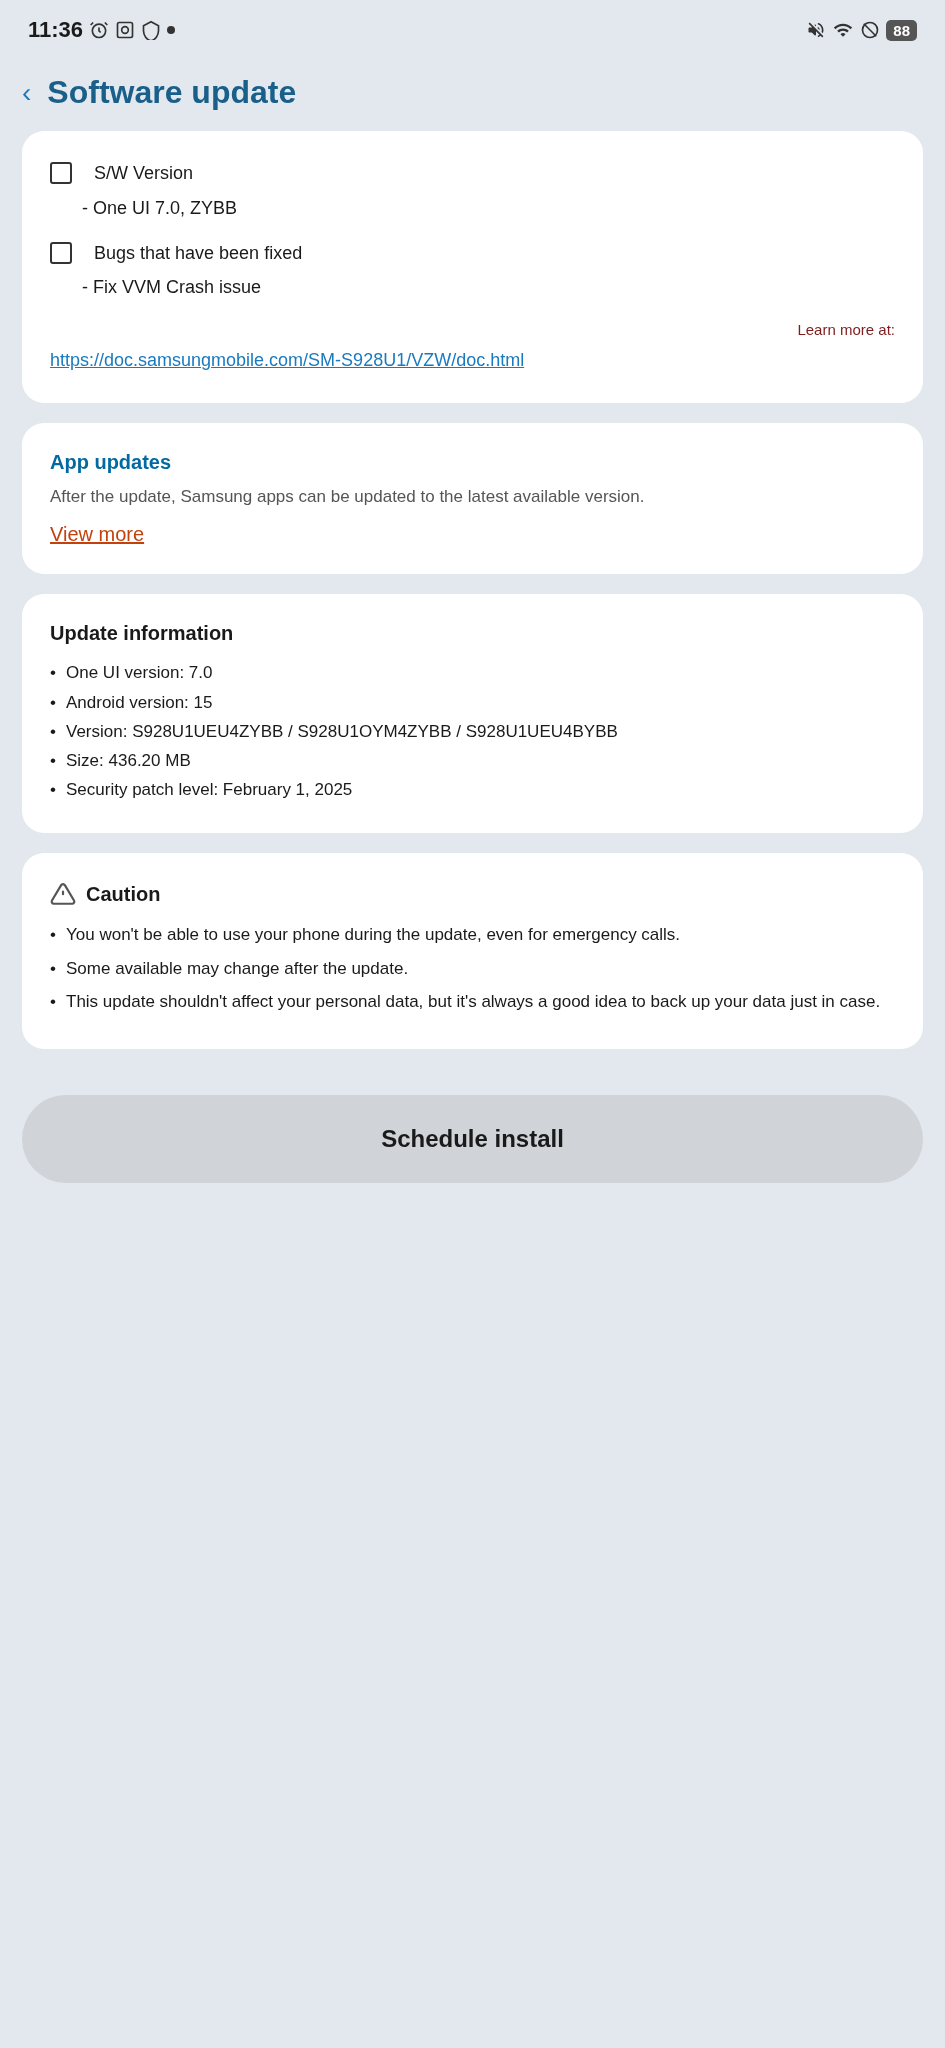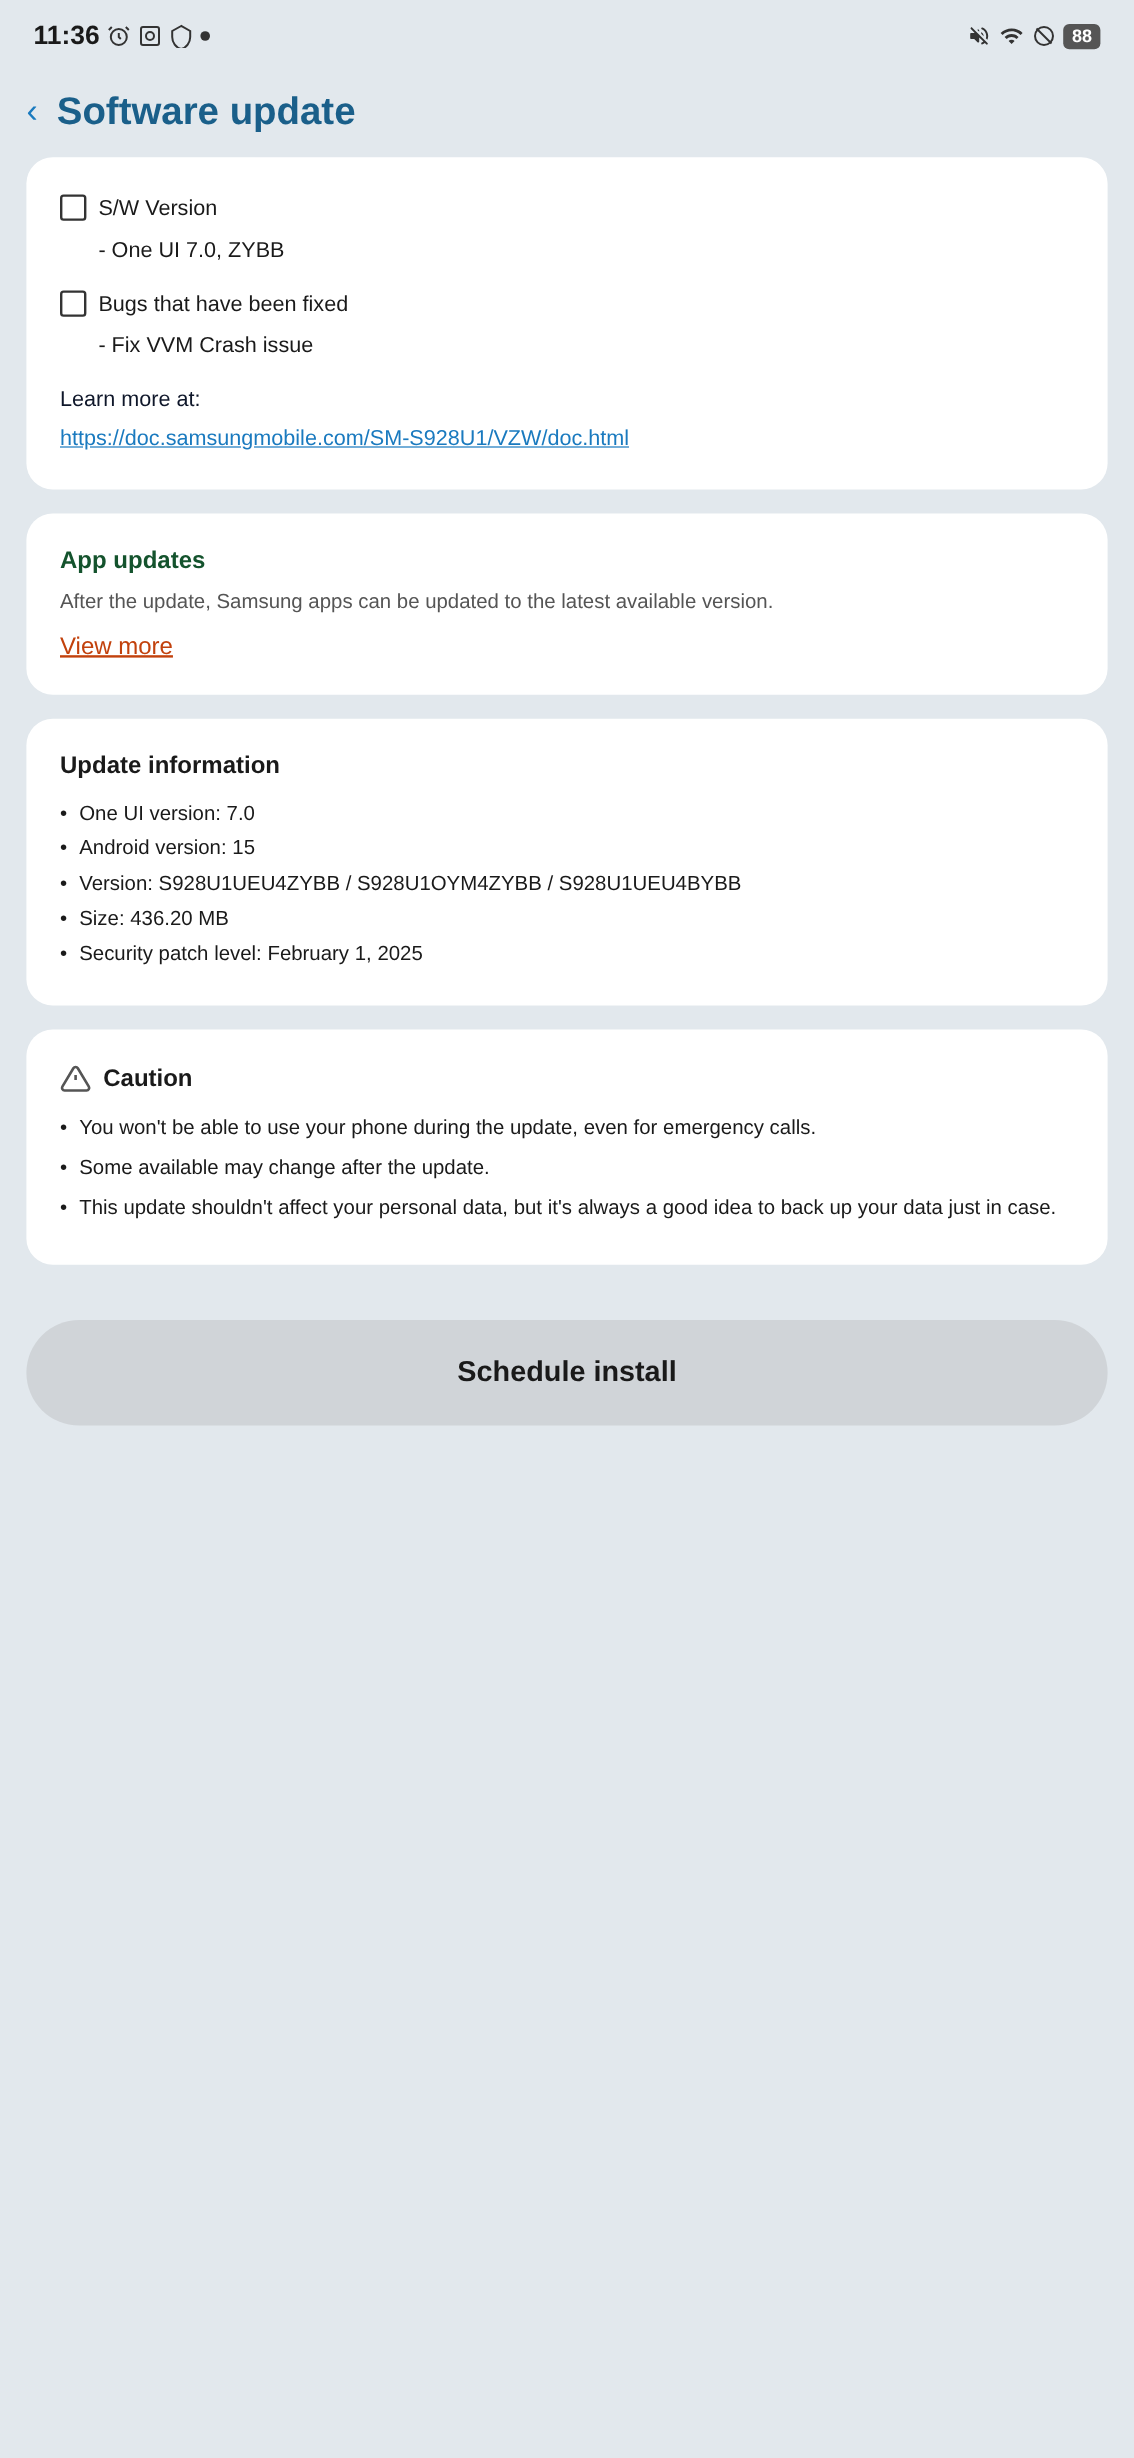--- a/index.html
+++ b/index.html
@@ -103,21 +103,21 @@
     
     .sw-version-card {
       font-size: 18px;
       line-height: 1.6;
       color: #1a1a1a;
     }
 
     .sw-version-card .checkbox-row {
       display: flex;
       align-items: flex-start;
-      gap: 10px;
+      gap: 22px;
       margin-bottom: 6px;
     }
 
     .checkbox-icon {
       width: 22px;
       height: 22px;
       border: 2px solid #333;
       border-radius: 3px;
       flex-shrink: 0;
       margin-top: 3px;
@@ -129,38 +129,39 @@
     }
 
     .sw-version-card .sub-text {
       font-size: 18px;
       color: #1a1a1a;
       padding-left: 32px;
       margin-bottom: 16px;
     }
 
     .sw-version-card .learn-more {
-      font-size: 18px;
-      color: #0f172a;
+      font-size: 15px;
+      color: #7f1d1d;
       margin-bottom: 4px;
+      text-align: right;
     }
 
     .link-text {
       color: #1a7abf;
       text-decoration: underline;
       font-size: 18px;
       word-break: break-all;
       cursor: pointer;
     }
 
     
     .app-updates-card .card-title {
       font-size: 20px;
       font-weight: 700;
-      color: #14532d;
+      color: #0369a1;
       margin-bottom: 10px;
     }
 
     .app-updates-card .card-desc {
       font-size: 17px;
       color: #555;
       line-height: 1.5;
       margin-bottom: 14px;
     }
 

